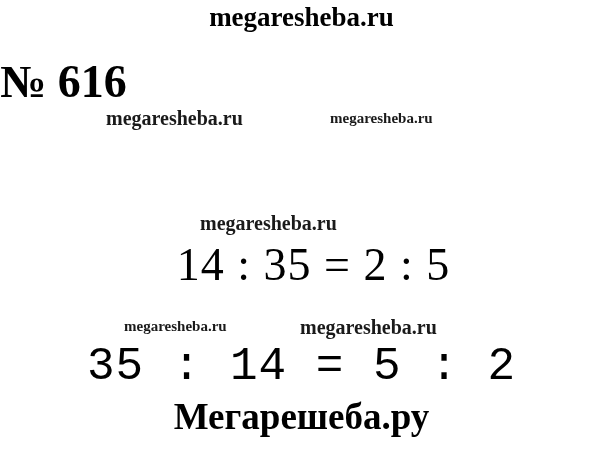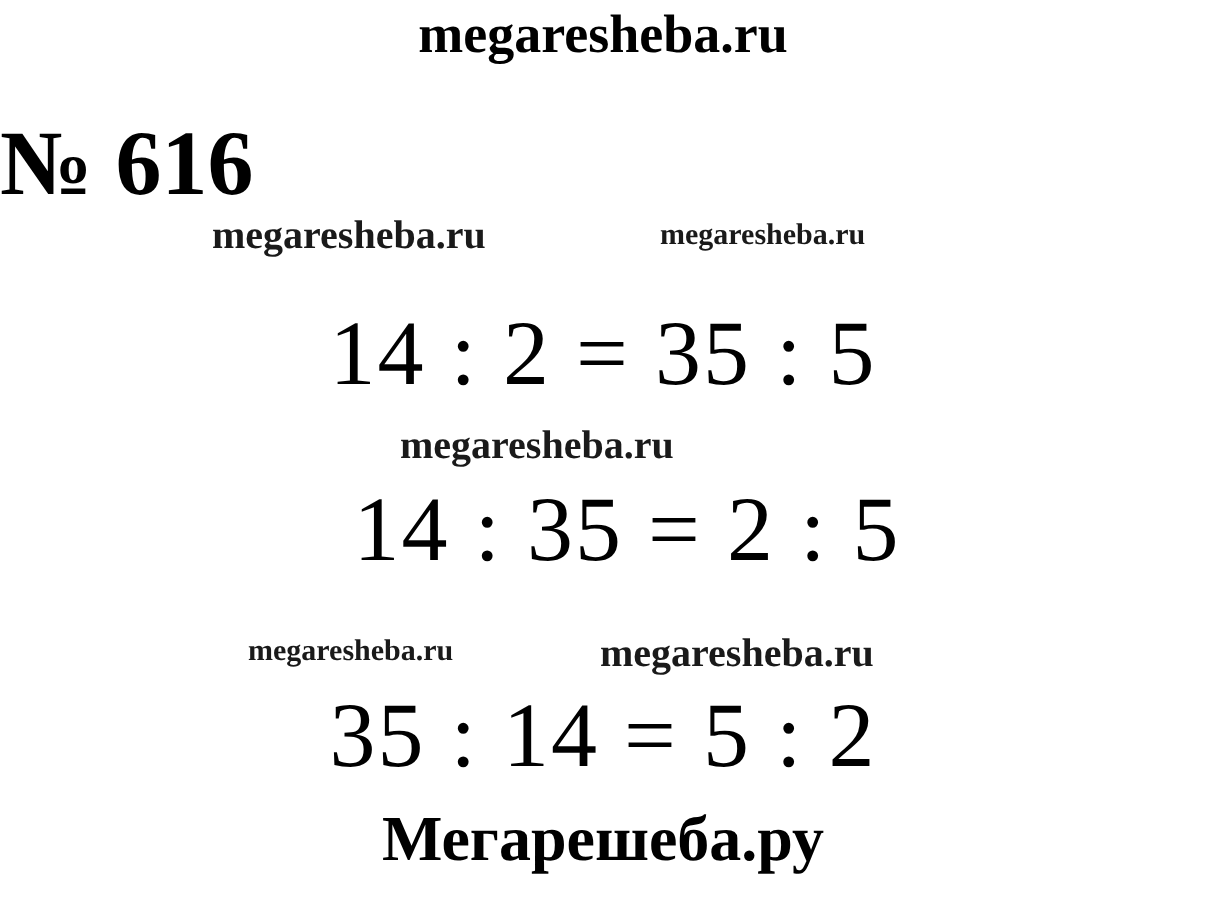--- a/index.html
+++ b/index.html
@@ -78,46 +78,45 @@
     left: 0;
     right: 0;
     text-align: center;
     font-family: "Liberation Serif", serif;
     font-size: 46px;
     color: #000000;
     letter-spacing: 1px;
   }
   .eq-1 { top: 150px; }
   .eq-2 { top: 238px; margin-left: 24px; }
-  .eq-3 { top: 341px; }
+  .eq-3 { top: 341px; font-family: Liberation Mono, monospace; }
   .site-bottom {
     left: 0;
     right: 0;
     bottom: 14px;
     text-align: center;
     font-family: "Liberation Serif", serif;
-    font-size: 32px;
+    font-size: 37px;
     font-weight: bold;
     color: #000000;
   }
 </style>
 </head>
 <body>
 
 <div class="page">
 
   <div class="abs site-top">megaresheba.ru</div>
 
   <div class="abs task-number">№ 616</div>
 
   <div class="abs wm wm-1">megaresheba.ru</div>
 
   <div class="abs wm wm-2">megaresheba.ru</div>
 
-  <div class="abs eq eq-1">14 : 2 = 35 : 5</div>
 
   <div class="abs wm wm-3">megaresheba.ru</div>
 
   <div class="abs eq eq-2">14 : 35 = 2 : 5</div>
 
   <div class="abs wm wm-4">megaresheba.ru</div>
 
   <div class="abs wm wm-5">megaresheba.ru</div>
 
   <div class="abs eq eq-3">35 : 14 = 5 : 2</div>

